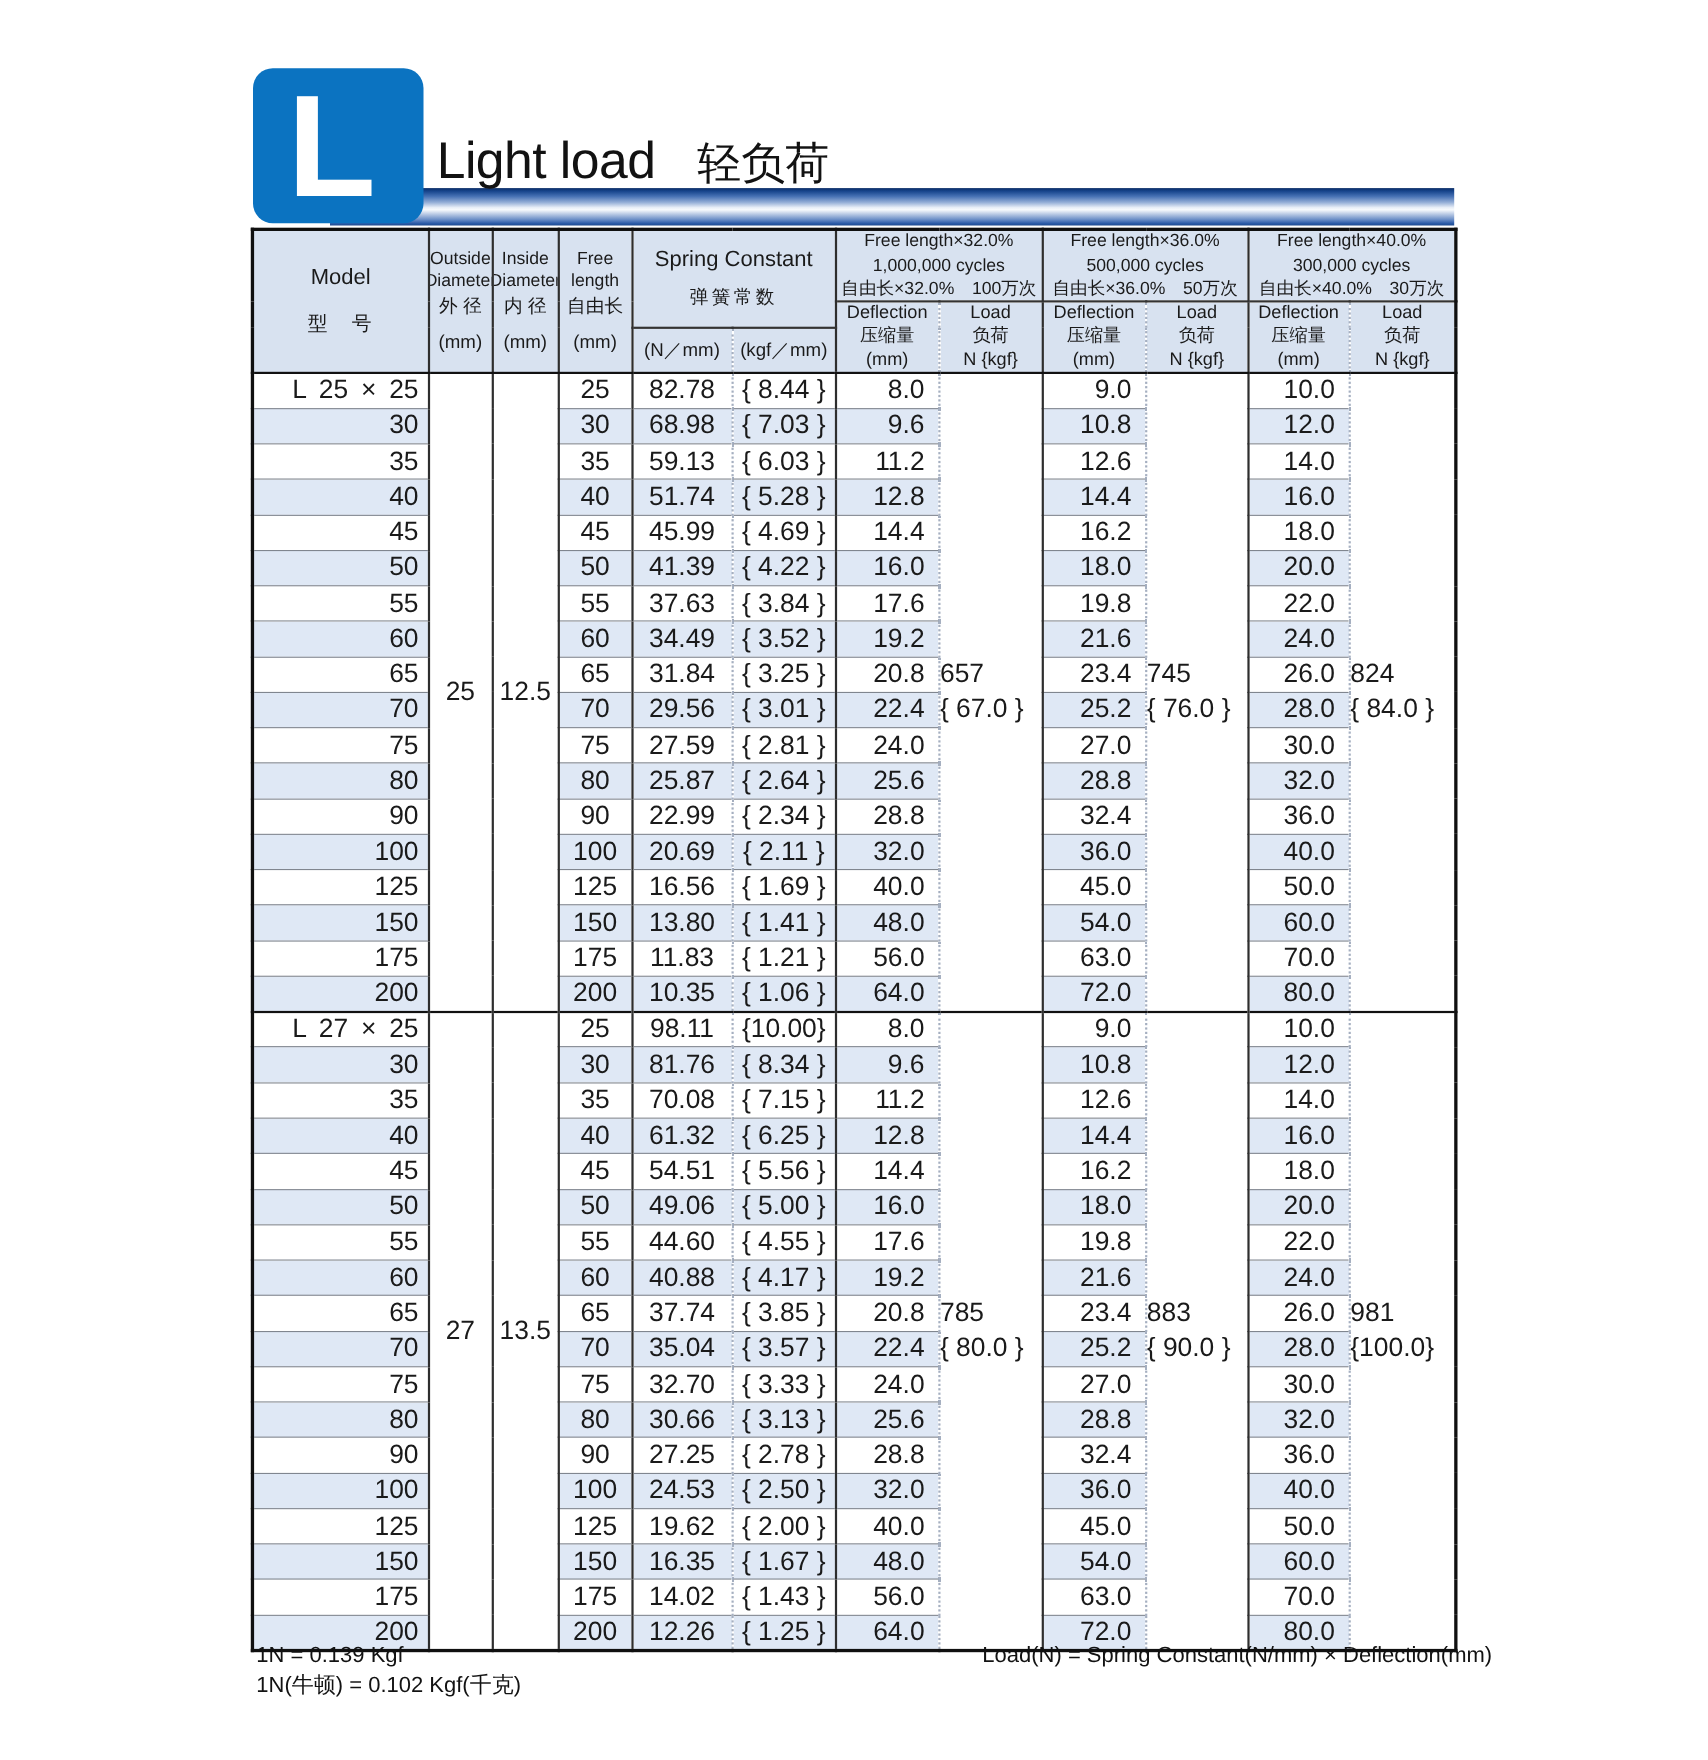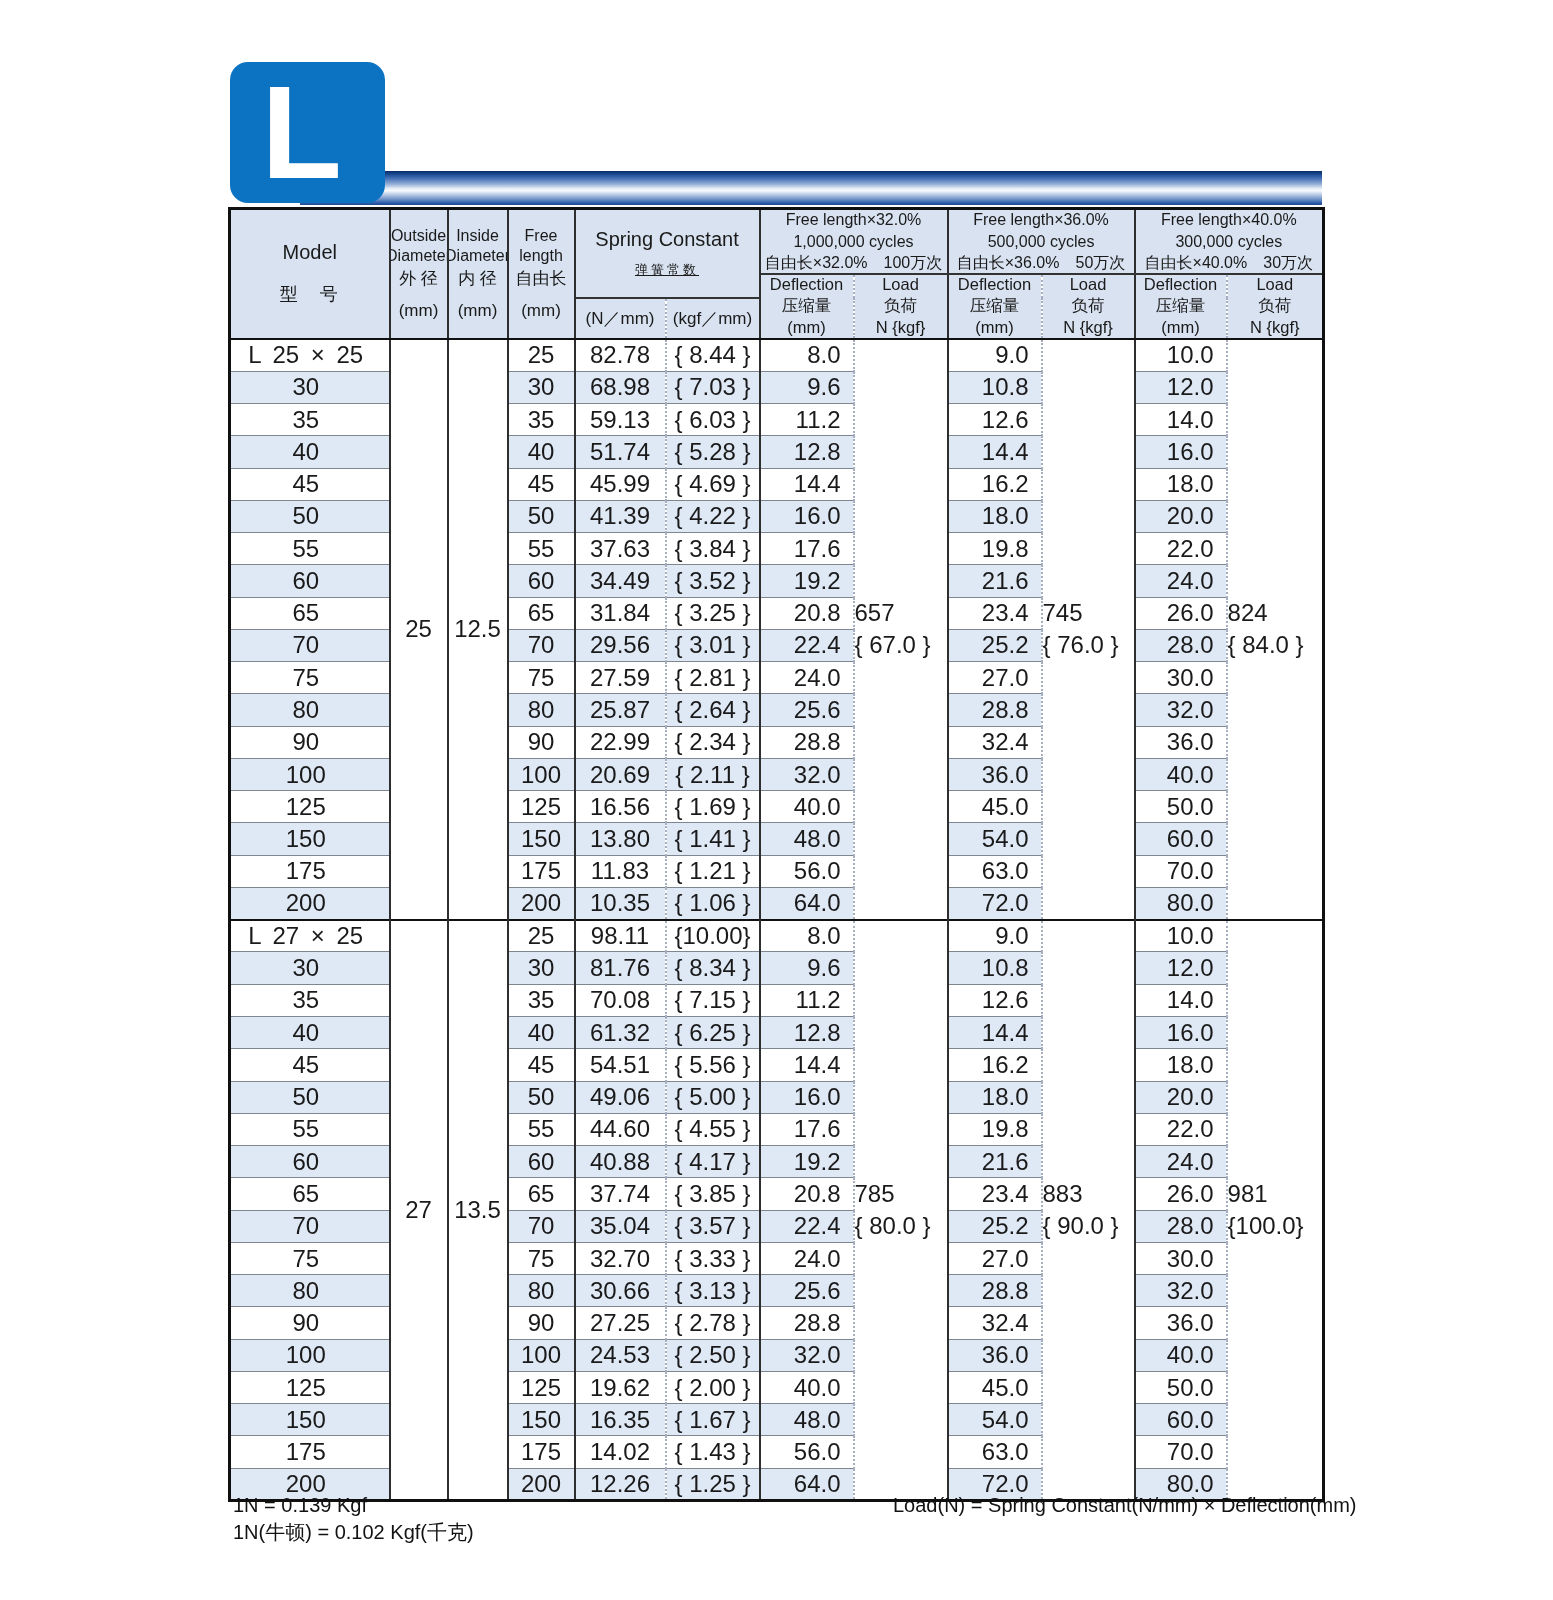--- a/index.html
+++ b/index.html
@@ -31,52 +31,55 @@
   thead th.hb{border-bottom:2.5px solid #111;}
   .vs{border-right:2px solid #2e2e2e;}
   .vdot{border-right:2px dotted #a5afc0;}
 
   tbody tr{height:32.28px;}
   tbody td{border-bottom:1px solid #80868f;font-size:24px;line-height:1;}
   tbody tr.even td{background:#dfe8f5;}
   tbody td.merged{background:#ffffff !important;border-bottom:none;}
   tbody tr.group-start td{border-top:2.5px solid #111;}
 
-  td.model{text-align:center;padding-right:8px;}
+  td.model{text-align:right;padding-right:8px;}
   td.model-first{word-spacing:5px;}
   td.ctr{text-align:center;}
   td.defl{text-align:right;padding-right:12px;}
   td.loadcell{text-align:left;line-height:32px;}
 
   .th-stack{display:flex;flex-direction:column;align-items:center;justify-content:center;gap:2px;}
   .th-model .en{font-size:20px;}
   .th-model .cjk{font-size:18px;margin-top:16px;letter-spacing:2px;}
   .h-sm{font-size:16px;line-height:1.12;}
   .h-cjk{font-size:17px;margin-top:0;}
   .h-unit{font-size:17px;margin-top:9px;}
   .th-spring .en{font-size:20px;}
-  .th-spring .cjk{font-size:13px;margin-top:8px;letter-spacing:3px;text-decoration:underline;}
+  .th-spring .cjk{font-size:17px;margin-top:8px;letter-spacing:3px;}
   .th-group div{font-size:16px;line-height:1.22;}
   .th-sub div{font-size:16.5px;line-height:1.2;}
   .th-units{font-size:17px;text-align:center;}
 
   
   .foot{position:absolute;font-size:20px;color:#121212;line-height:27px;white-space:nowrap;}
   .foot-left{left:233px;top:1492px;}
   .foot-right{left:893px;top:1492px;}
 </style>
 </head>
 <body>
 
 <div class="page">
 
   <div class="l-tile">
     <span class="letter">L</span>
   </div>
   <div class="title-bar"></div>
+  <div class="page-title">
+    <span class="en">Light load</span><span class="cjk">轻负荷</span>
+  </div>
 
   <table class="spec">
     <colgroup>
       <col style="width:160px">
         <col style="width:58px">
         <col style="width:60px">
         <col style="width:67px">
       <col style="width:91px">
         <col style="width:94px">
         <col style="width:94px">

